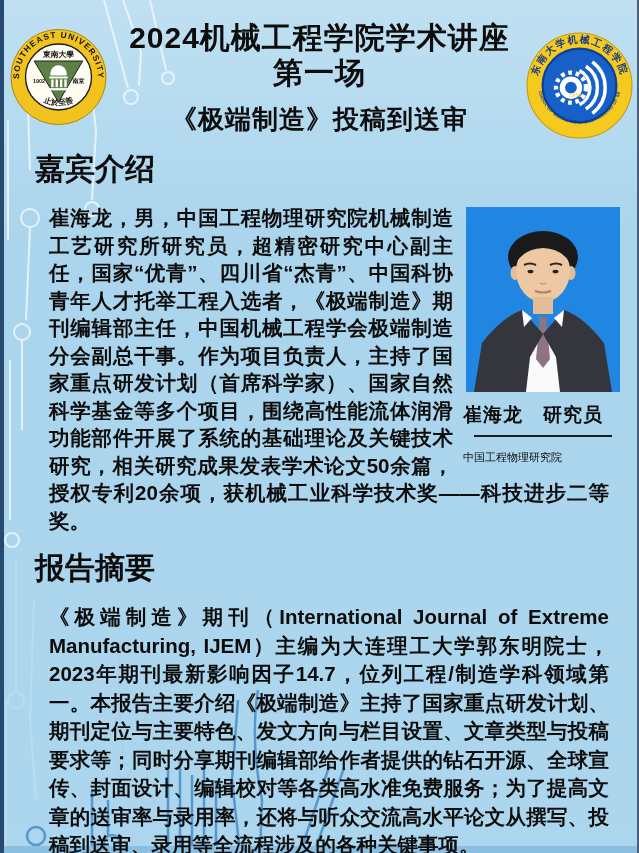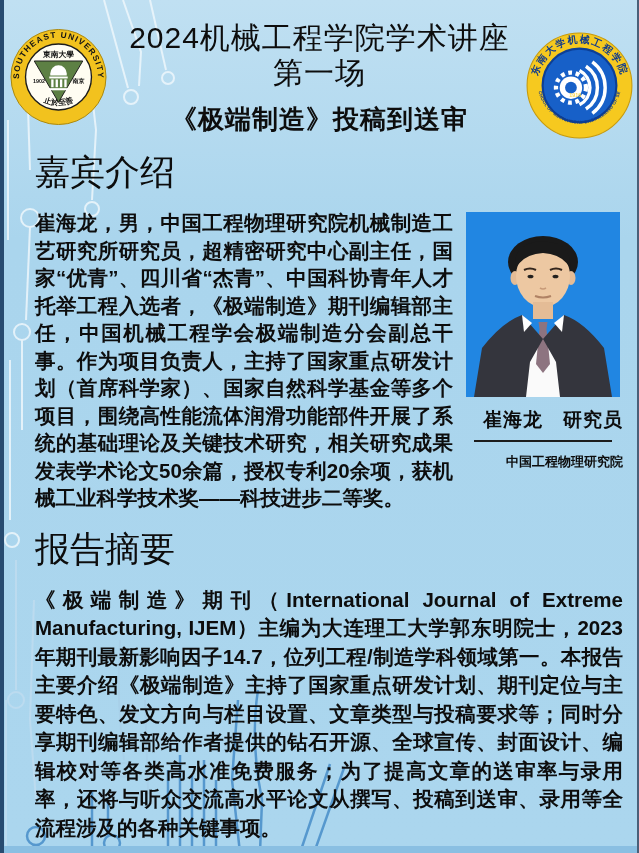--- a/index.html
+++ b/index.html
@@ -9,40 +9,40 @@
     font-family:"Liberation Sans", sans-serif; color:#0d0d0d;
   }
   .bg-decor { position:absolute; inset:0; z-index:0; }
   .edge-left  { position:absolute; left:0; top:0; width:4px; height:853px; background:#274b70; z-index:2; }
   .edge-right { position:absolute; right:0; top:0; width:2px; height:853px; background:#4a5f78; z-index:2; }
   .edge-bottom{ position:absolute; left:0; bottom:0; width:639px; height:7px; background:#8abfe2; z-index:1; }
 
   .content { position:relative; z-index:1; }
 
   .header { position:relative; text-align:center; padding-top:20px; }
-  .title-line1, .title-line2 { font-size:30px; font-weight:400; line-height:35px; letter-spacing:1px; }
+  .title-line1, .title-line2 { font-size:30px; font-weight:700; line-height:35px; letter-spacing:1px; }
   .subtitle-line1, .subtitle-line2 { font-size:26px; font-weight:800; line-height:32px; letter-spacing:1px; }
   .subtitle-line1 { margin-top:13px; }
 
   .logo { position:absolute; }
   .logo-left  { left:10px;  top:25px; width:97px;  height:104px; }
   .logo-right { left:526px; top:30px; width:107px; height:111px; }
   .logo svg { width:100%; height:100%; }
 
   .section { padding:0 16px 0 35px; }
-  .section-heading { font-size:35px; font-weight:400; margin:14px 0 13px 0; }
+  .section-heading { font-size:30px; font-weight:700; margin:14px 0 13px 0; }
 
   .guest-body { overflow:visible; }
-  .photo-block { float:right; width:160px; margin:3px 0 0 10px; text-align:right; }
+  .photo-block { float:right; width:160px; margin:3px 0 0 10px; text-align:left; }
   .photo-frame { width:154px; height:185px; margin:0 auto; display:block; }
   .photo-name { font-size:19px; font-weight:700; margin-top:10px; letter-spacing:1px; }
   .caption-divider { width:138px; height:0; border-top:2px solid #1c1c1c; margin:7px auto 9px auto; }
-  .affil { font-size:13px; font-weight:700; line-height:22px; }
-
-  .body-text { font-size:20.5px; font-weight:600; line-height:27.5px; text-align:justify; margin:0; }
+  .affil { font-size:11px; font-weight:400; line-height:22px; }
+
+  .body-text { font-size:20.5px; font-weight:600; line-height:27.5px; text-align:justify; margin:14px; }
   .abstract-text { line-height:28.5px; }
 </style>
 </head>
 <body>
 
 <div class="poster">
 
   <svg class="bg-decor" width="639" height="853" viewBox="0 0 639 853">
     <g stroke="#eef7fc" stroke-width="2" fill="none" opacity="0.85">
       <path d="M104,0 L128,88"></path>

